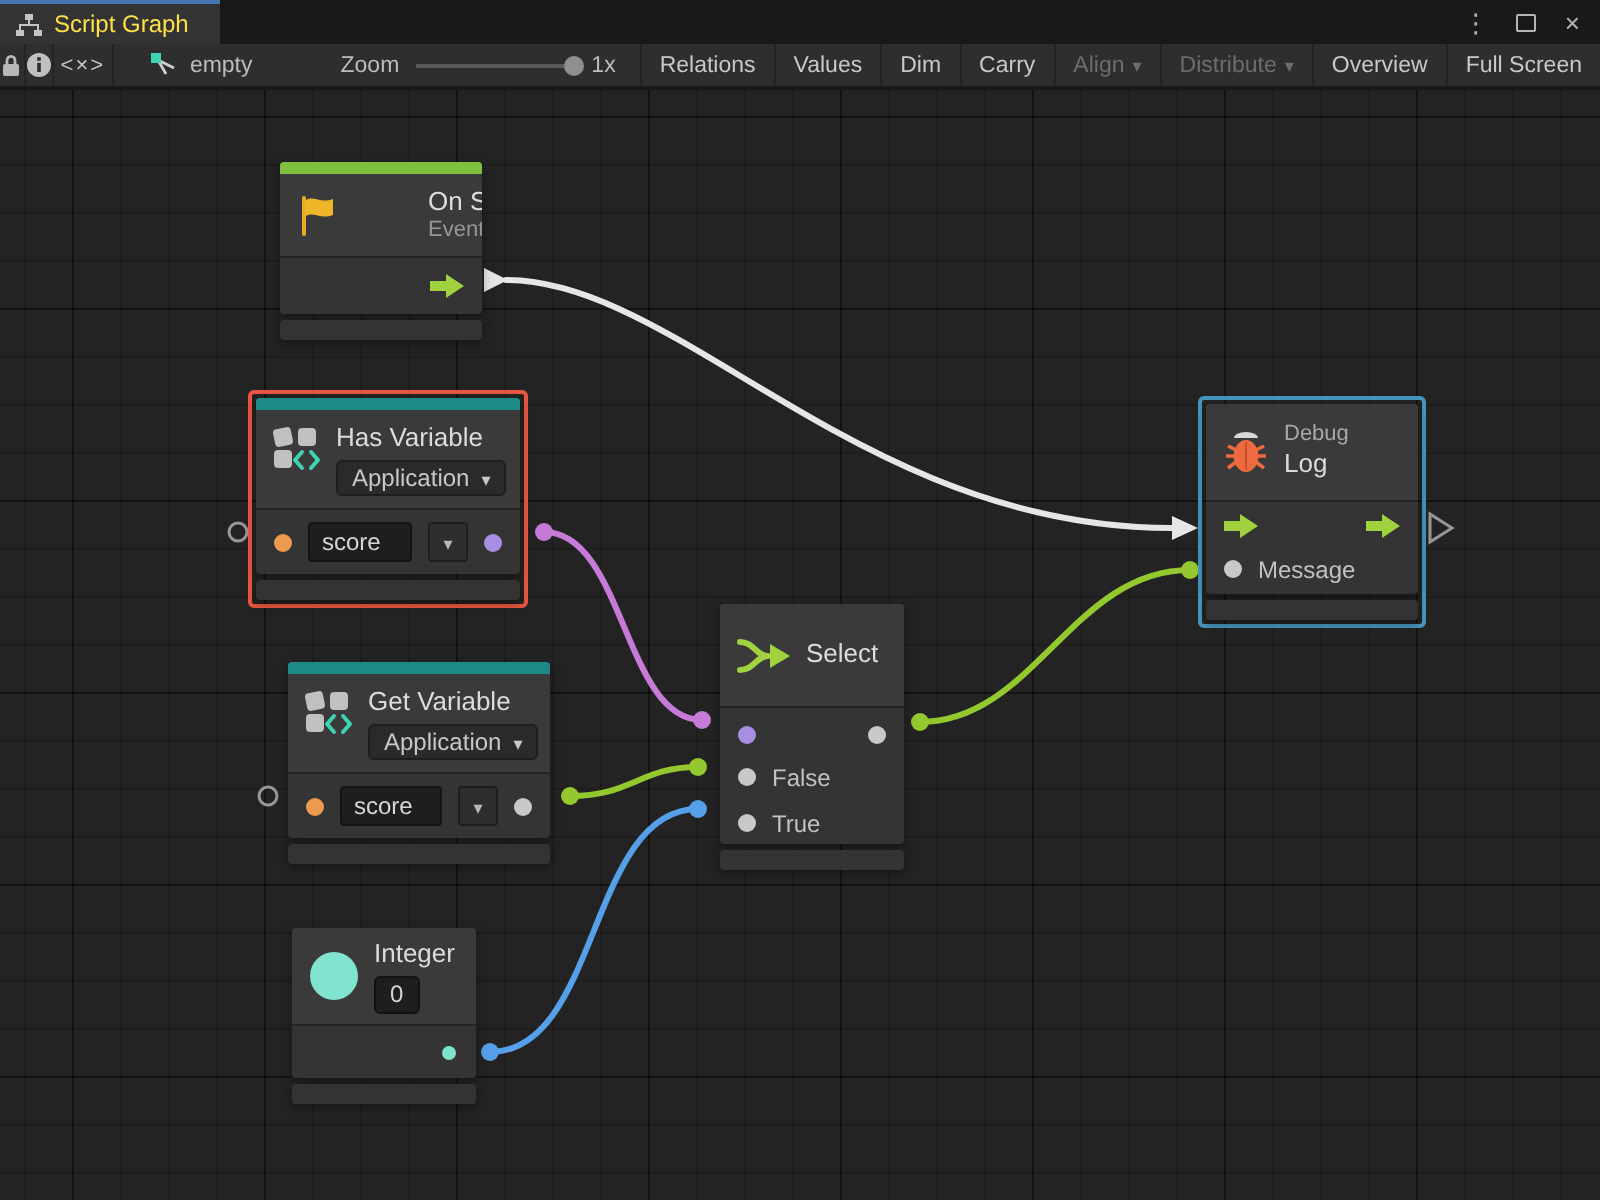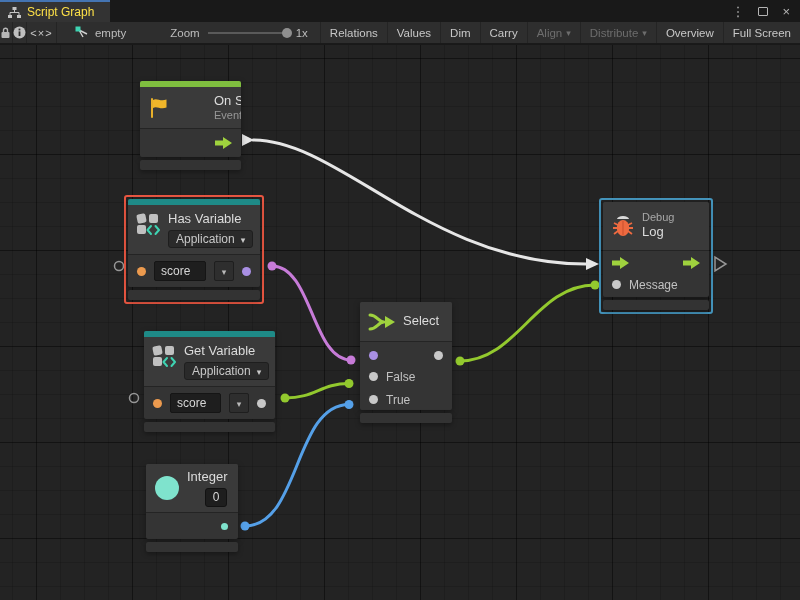--- a/index.html
+++ b/index.html
@@ -284,21 +284,21 @@
           <span class="chev">▾</span>
         </span>
         <span class="port p-gray"></span>
       </div>
     </div>
     <div class="nfoot"></div>
   </div>
 
   <div class="node" style="left:360px; top:257px; width:92px;">
     <div class="nmain">
-      <div class="nhead" style="height:40px;text-align:right;">
+      <div class="nhead" style="height:52px;text-align:right;">
         <span>
           <svg width="28" height="20" viewBox="0 0 28 20">
             <path d="M2 3 C9 3 10 10 16 10 M2 17 C9 17 10 10 16 10" stroke="var(--flow_green)" stroke-width="3" fill="none" stroke-linecap="round"></path>
             <polygon points="17,4 27,10 17,16" fill="var(--flow_green)"></polygon>
           </svg>
         </span>
         <span class="ntitle">Select</span>
       </div>
       <div class="nrow" style="height:26px;">
         <span class="port p-purple"></span>
@@ -312,21 +312,21 @@
       <div class="nrow" style="height:21px;">
         <span class="port p-gray"></span>
         <span class="plabel">True</span>
       </div>
     </div>
     <div class="nfoot"></div>
   </div>
 
   <div class="node" style="left:146px; top:419px; width:92px;">
     <div class="nmain">
-      <div class="nhead" style="height:49px;text-align:right;">
+      <div class="nhead" style="height:49px;">
         <span>
           <svg width="26" height="26" viewBox="0 0 26 26">
               <circle cx="13" cy="13" r="12" fill="var(--port_cyan)"></circle>
             </svg>
         </span>
         <span>
           <div class="ntitle">Integer</div>
           <span class="valfield" style="margin-top:2px;">0</span>
         </span>
       </div>

